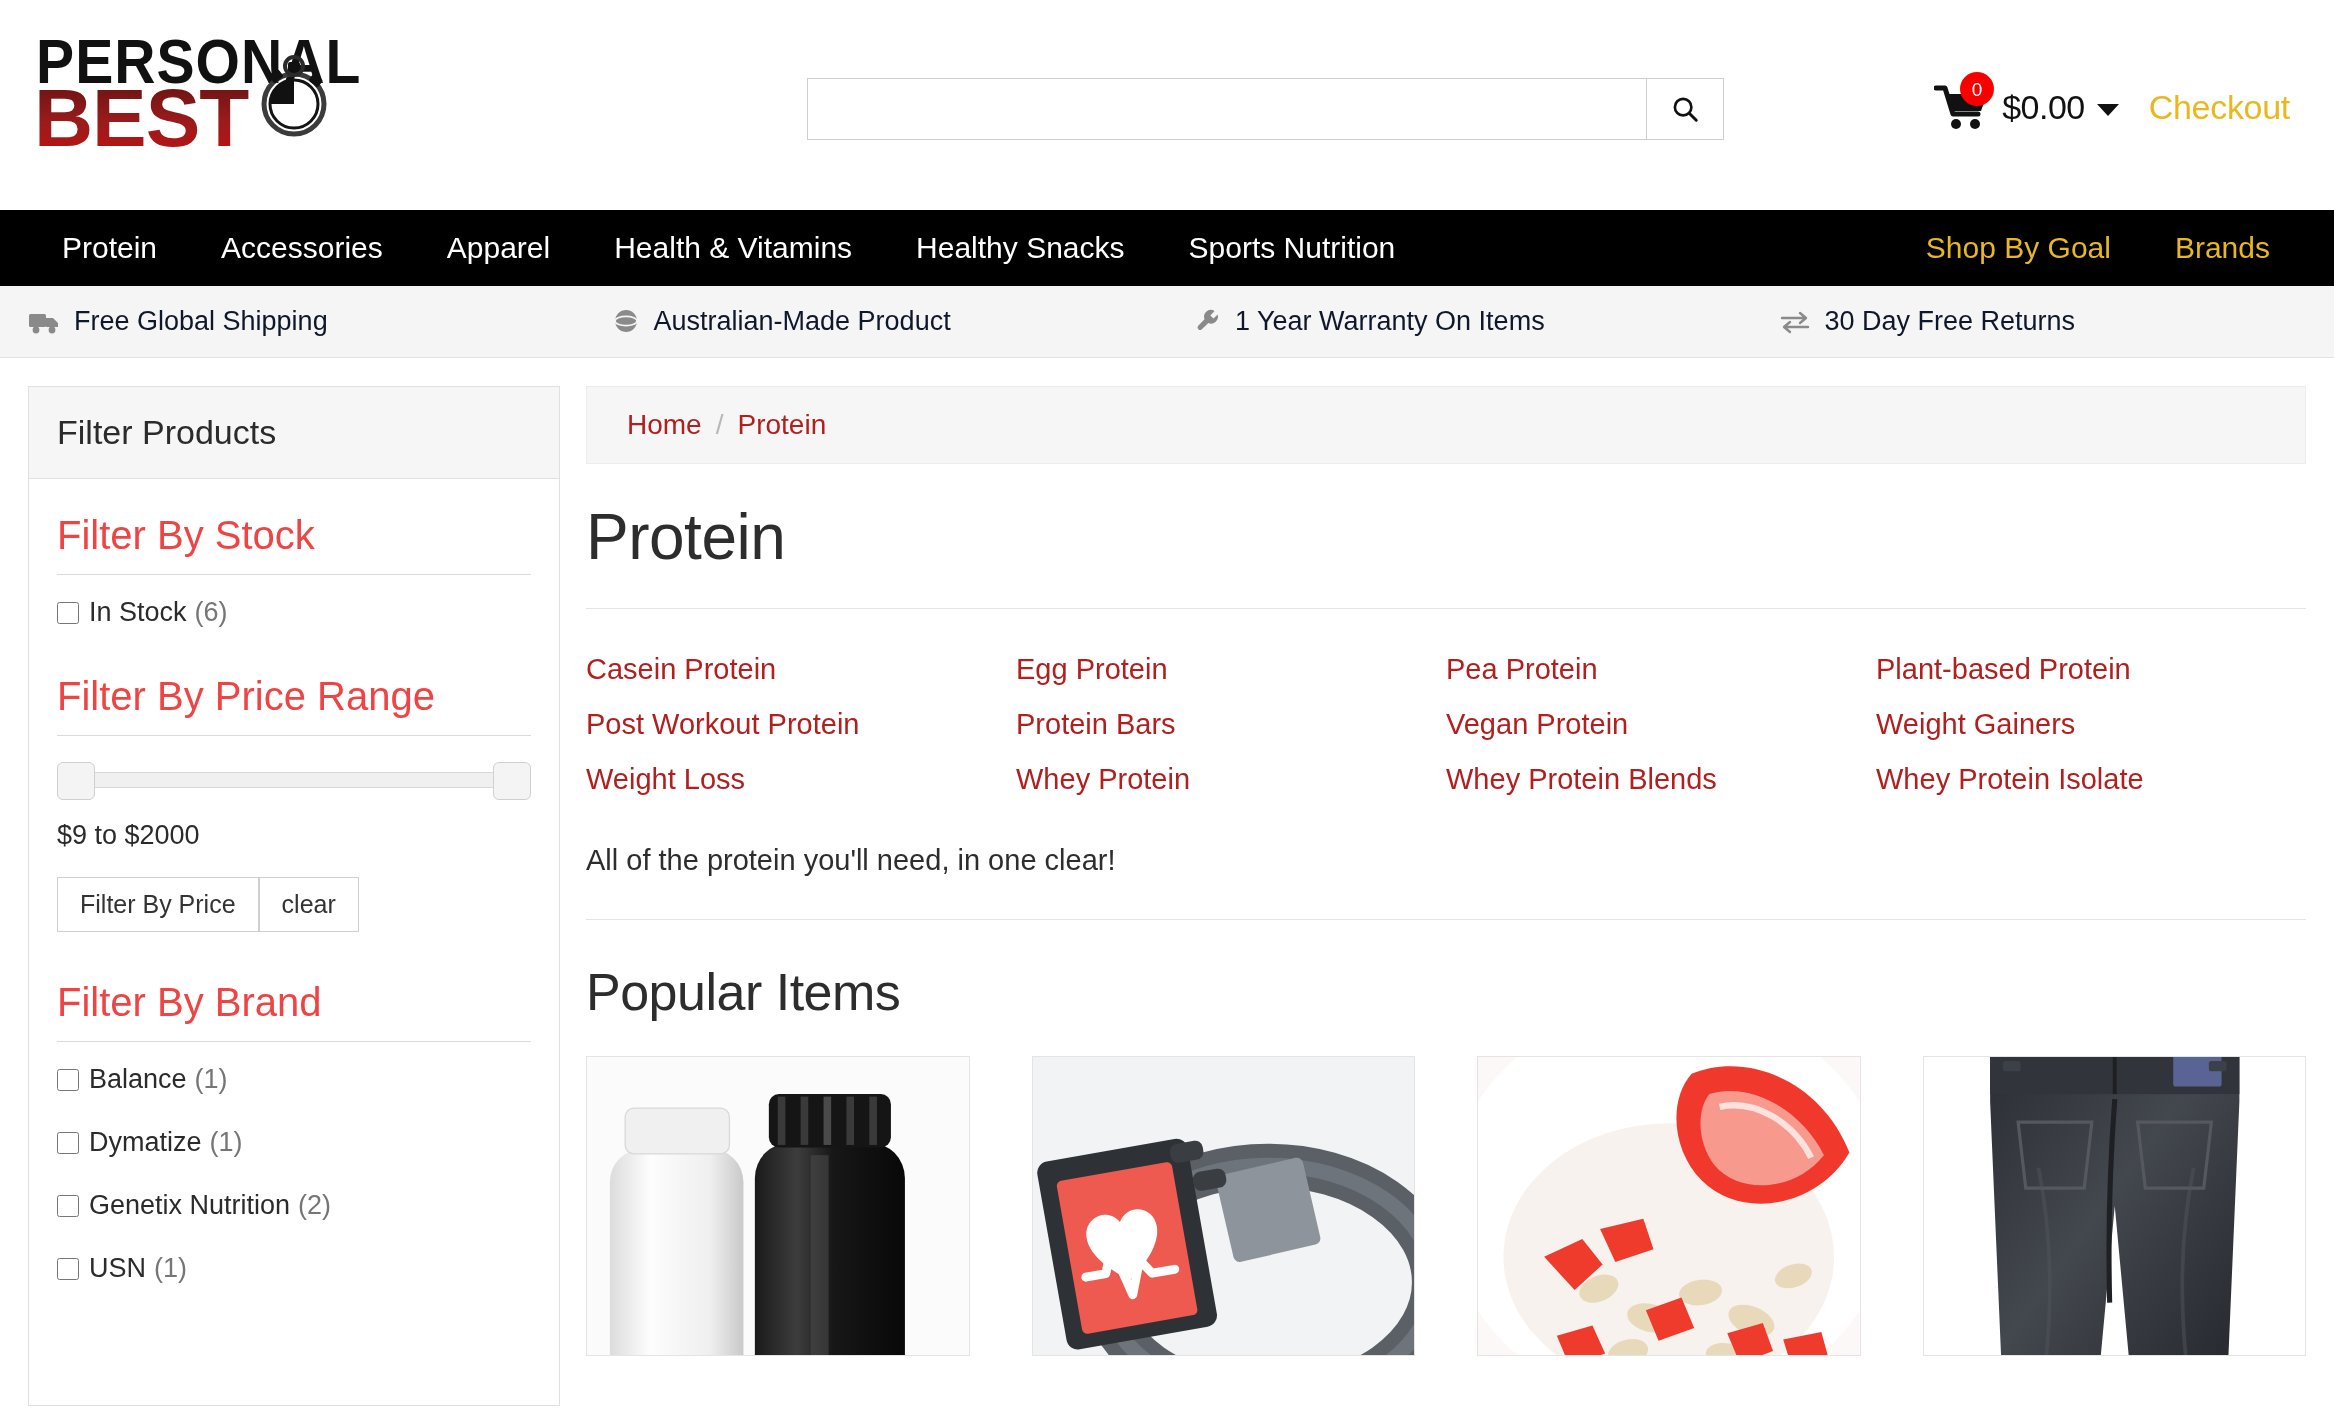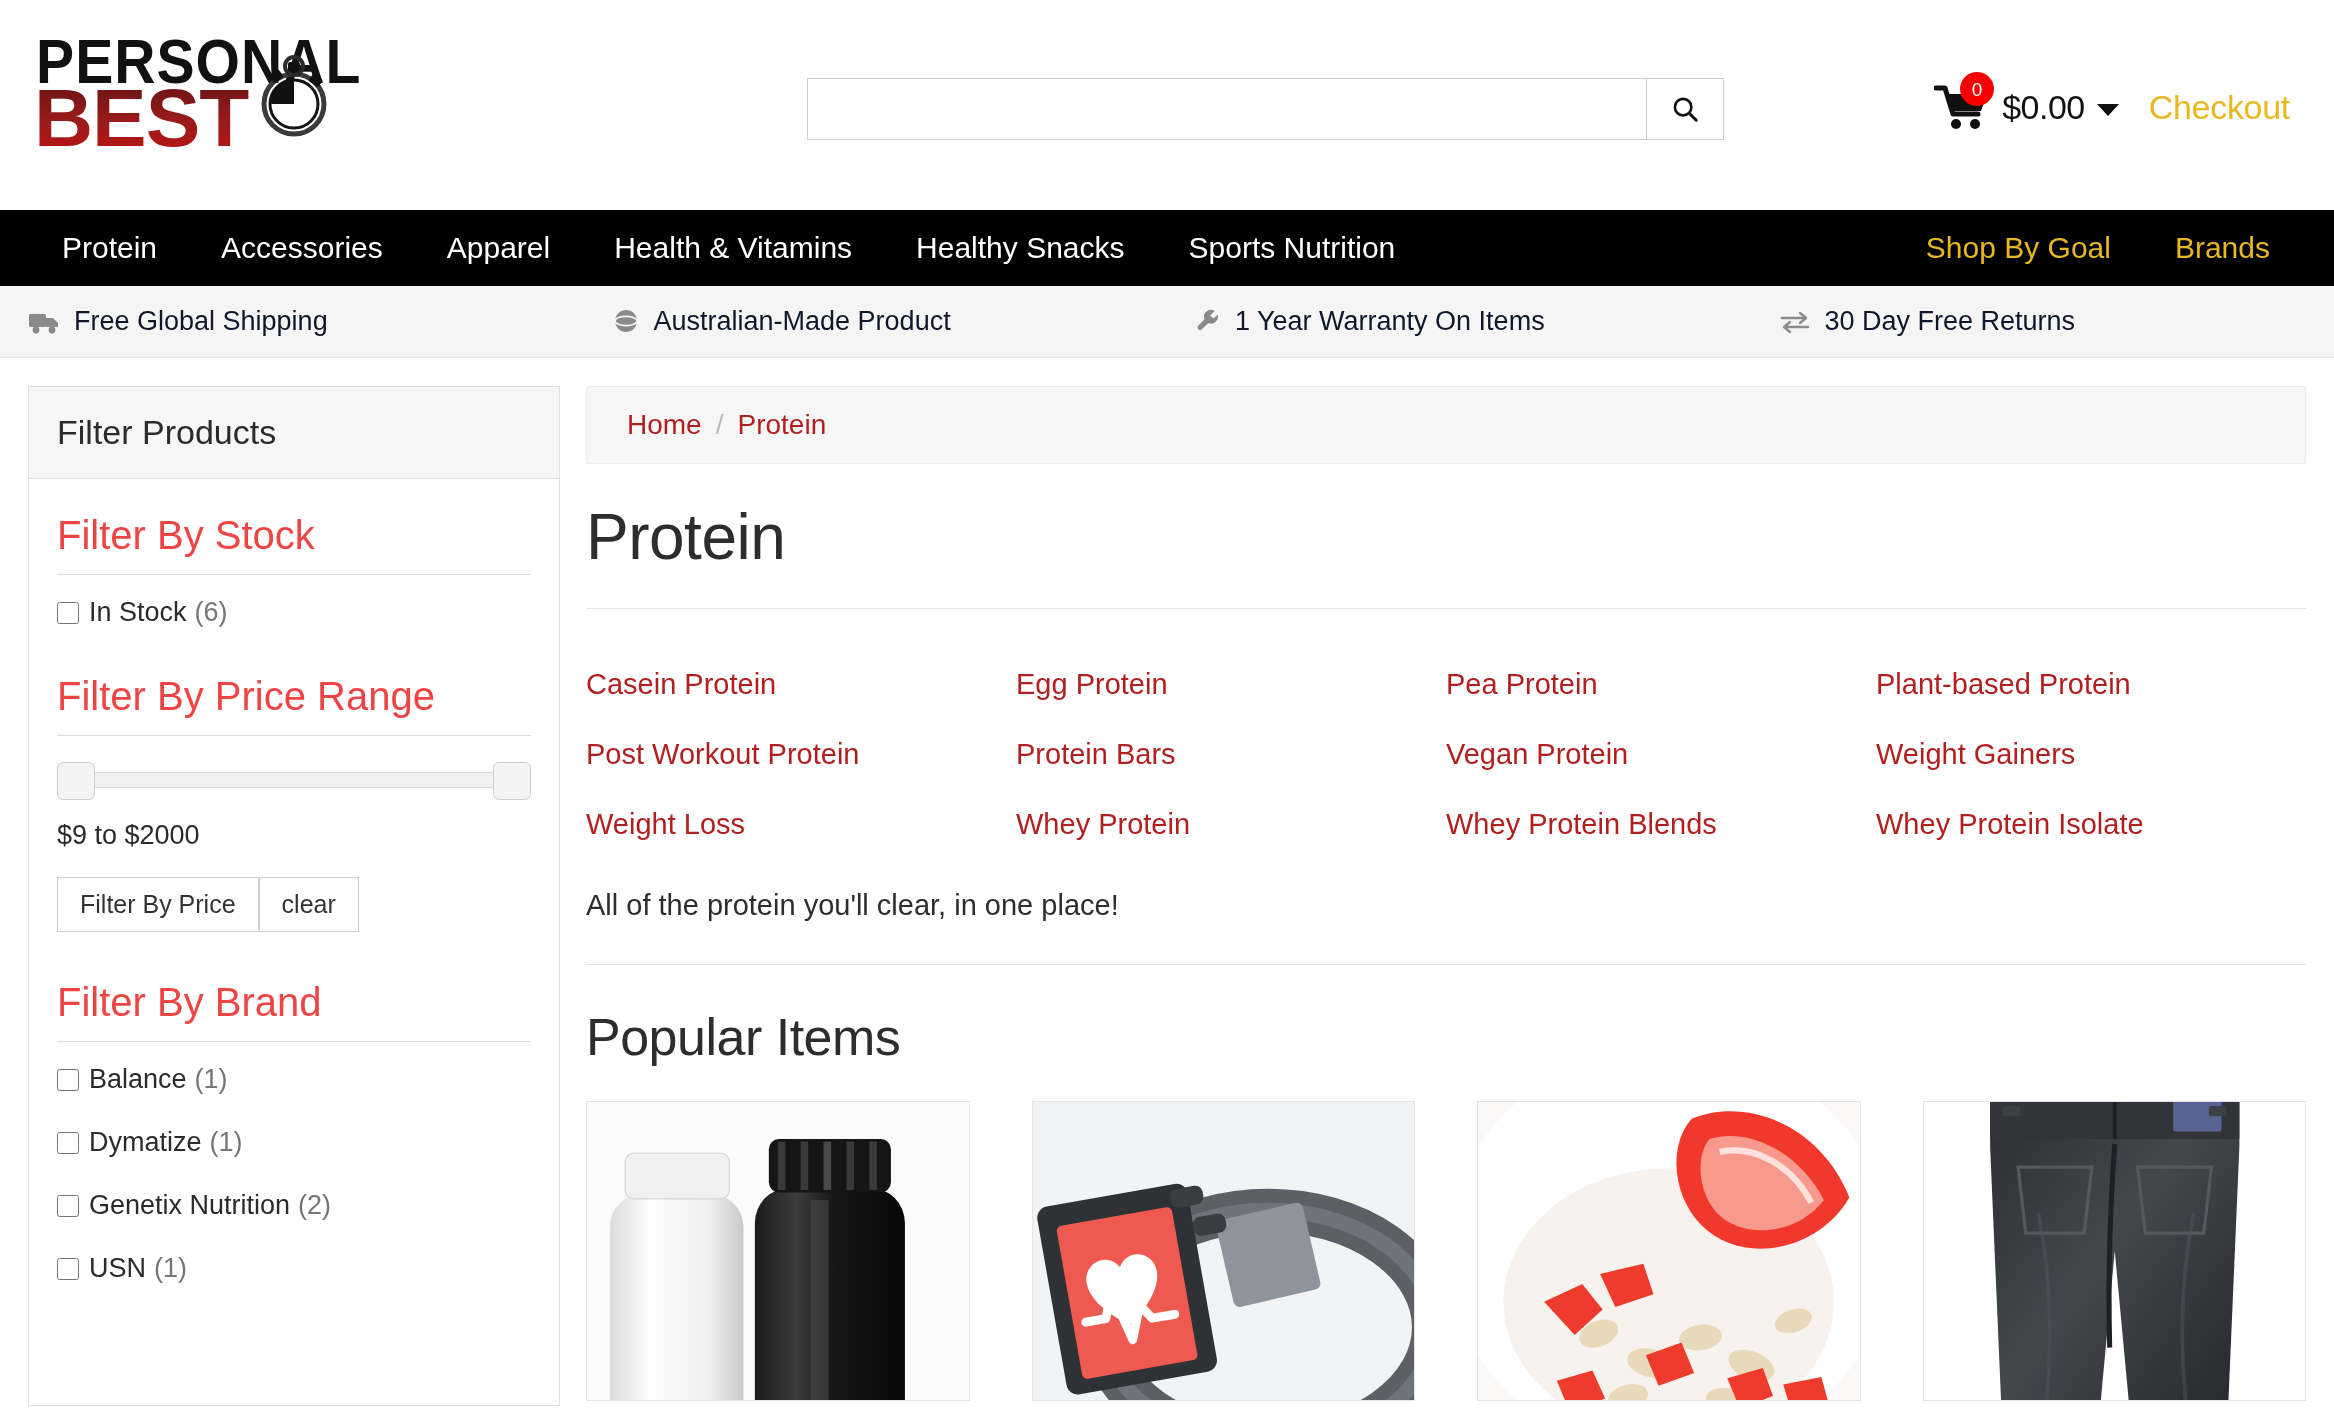--- a/index.html
+++ b/index.html
@@ -265,21 +265,20 @@
   .cat-grid {
     display: grid;
     grid-template-columns: repeat(4, 1fr);
     row-gap: 22px;
     padding: 44px 0 30px 0;
   }
   .cat-link {
     color: #b21f1f;
     text-decoration: none;
     font-size: 29px;
-    margin-top: 15px;
   }
 
   .cat-desc {
     font-size: 29px;
     color: #2d2d2d;
     padding: 18px 0 42px 0;
     border-bottom: 1px solid #e4e4e4;
   }
 
   .section-title {
@@ -488,21 +487,21 @@
       <a class="cat-link" href="#">Post Workout Protein</a>
       <a class="cat-link" href="#">Protein Bars</a>
       <a class="cat-link" href="#">Vegan Protein</a>
       <a class="cat-link" href="#">Weight Gainers</a>
       <a class="cat-link" href="#">Weight Loss</a>
       <a class="cat-link" href="#">Whey Protein</a>
       <a class="cat-link" href="#">Whey Protein Blends</a>
       <a class="cat-link" href="#">Whey Protein Isolate</a>
     </div>
 
-    <p class="cat-desc">All of the protein you'll clear, in one place!</p>
+    <p class="cat-desc">All of the protein you'll need, in one clear!</p>
 
     <h2 class="section-title">Popular Items</h2>
 
     <div class="product-grid">
 
       <div class="product-card">
         <svg class="product-img" viewBox="0 0 300 300" preserveAspectRatio="xMidYMid slice">
           <rect width="300" height="300" fill="#fbfbfb"></rect>
           <defs>
             <linearGradient id="whiteTub" x1="0" y1="0" x2="1" y2="0">

